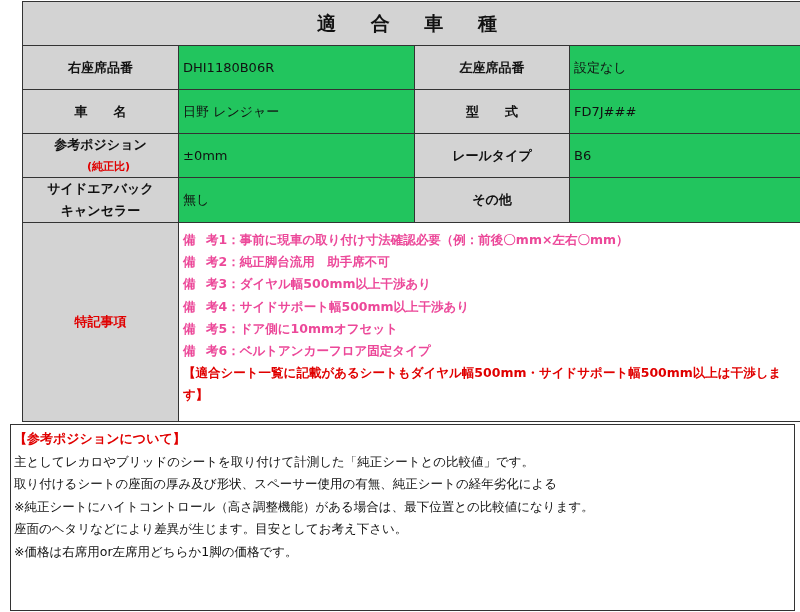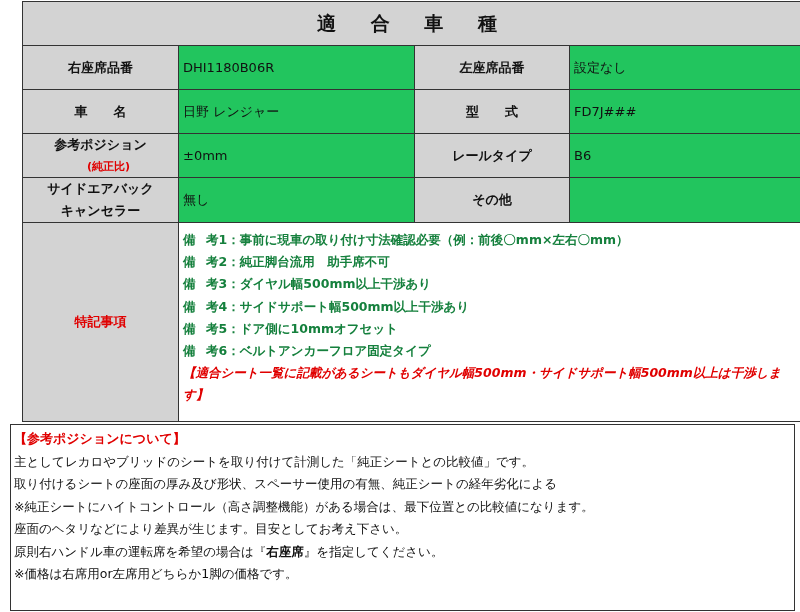--- a/index.html
+++ b/index.html
@@ -10,23 +10,23 @@
   table.spec td { border: 1.5px solid #333; padding: 0; vertical-align: middle; }
   .title-cell { background: #d3d3d3; height: 43px; text-align: center;
                 font-size: 19px; font-weight: bold; letter-spacing: 14px; }
   .lbl { background: #d3d3d3; text-align: center; font-weight: bold; font-size: 13px; margin-left: 29px; }
   .val { background: #22c55e; font-size: 13px; padding-left: 4px !important; }
   .row45 td { height: 43px; }
   .lbl .sub { display: block; color: #e00000; font-size: 11px; margin-top: 6px; padding-left: 16px; }
   .lbl .line { display: block; line-height: 22px; }
   .notes-lbl { color: #e00000; }
   .notes-cell { padding: 6px 4px 4px 4px !important; vertical-align: top !important; }
-  .note { color: #15803d; font-weight: bold; font-size: 12.5px; line-height: 22.2px; white-space: nowrap; }
+  .note { color: #ec4899; font-weight: bold; font-size: 12.5px; line-height: 22.2px; white-space: nowrap; }
   .note .bi { display: inline-block; width: 23px; }
-  .note-wrap { color: #e00000; font-weight: bold; font-size: 12.5px; line-height: 22.2px; padding-right: 4px; font-style: italic; }
+  .note-wrap { color: #e00000; font-weight: bold; font-size: 12.5px; line-height: 22.2px; padding-right: 4px; }
   .info { position: absolute; left: 10px; top: 424px; width: 780px; height: 182px;
           border: 1.5px solid #333; border-top: 1.5px solid #333; padding: 3px 0 0 3px; box-sizing: content-box; }
   .info .h { color: #e00000; font-weight: bold; font-size: 13px; line-height: 22.5px; }
   .info .p { font-size: 12.5px; line-height: 22.5px; white-space: nowrap; }
   .info .p b { font-weight: bold; }
 </style>
 </head>
 <body>
 
 <div class="sheet">
@@ -86,15 +86,14 @@
   </tbody>
     </table>
 </div>
 
 <div class="info">
   <div class="h">【参考ポジションについて】</div>
   <div class="p">主としてレカロやブリッドのシートを取り付けて計測した「純正シートとの比較値」です。</div>
   <div class="p">取り付けるシートの座面の厚み及び形状、スペーサー使用の有無、純正シートの経年劣化による</div>
   <div class="p">※純正シートにハイトコントロール（高さ調整機能）がある場合は、最下位置との比較値になります。</div>
   <div class="p">座面のヘタリなどにより差異が生じます。目安としてお考え下さい。</div>
-  <div class="p"><span>原則右ハンドル車の運転席を希望の場合は『</span><b>右座席</b><span>』を指定してください。</span></div>
   <div class="p">※価格は右席用or左席用どちらか1脚の価格です。</div>
 </div>
 
 </body></html>

